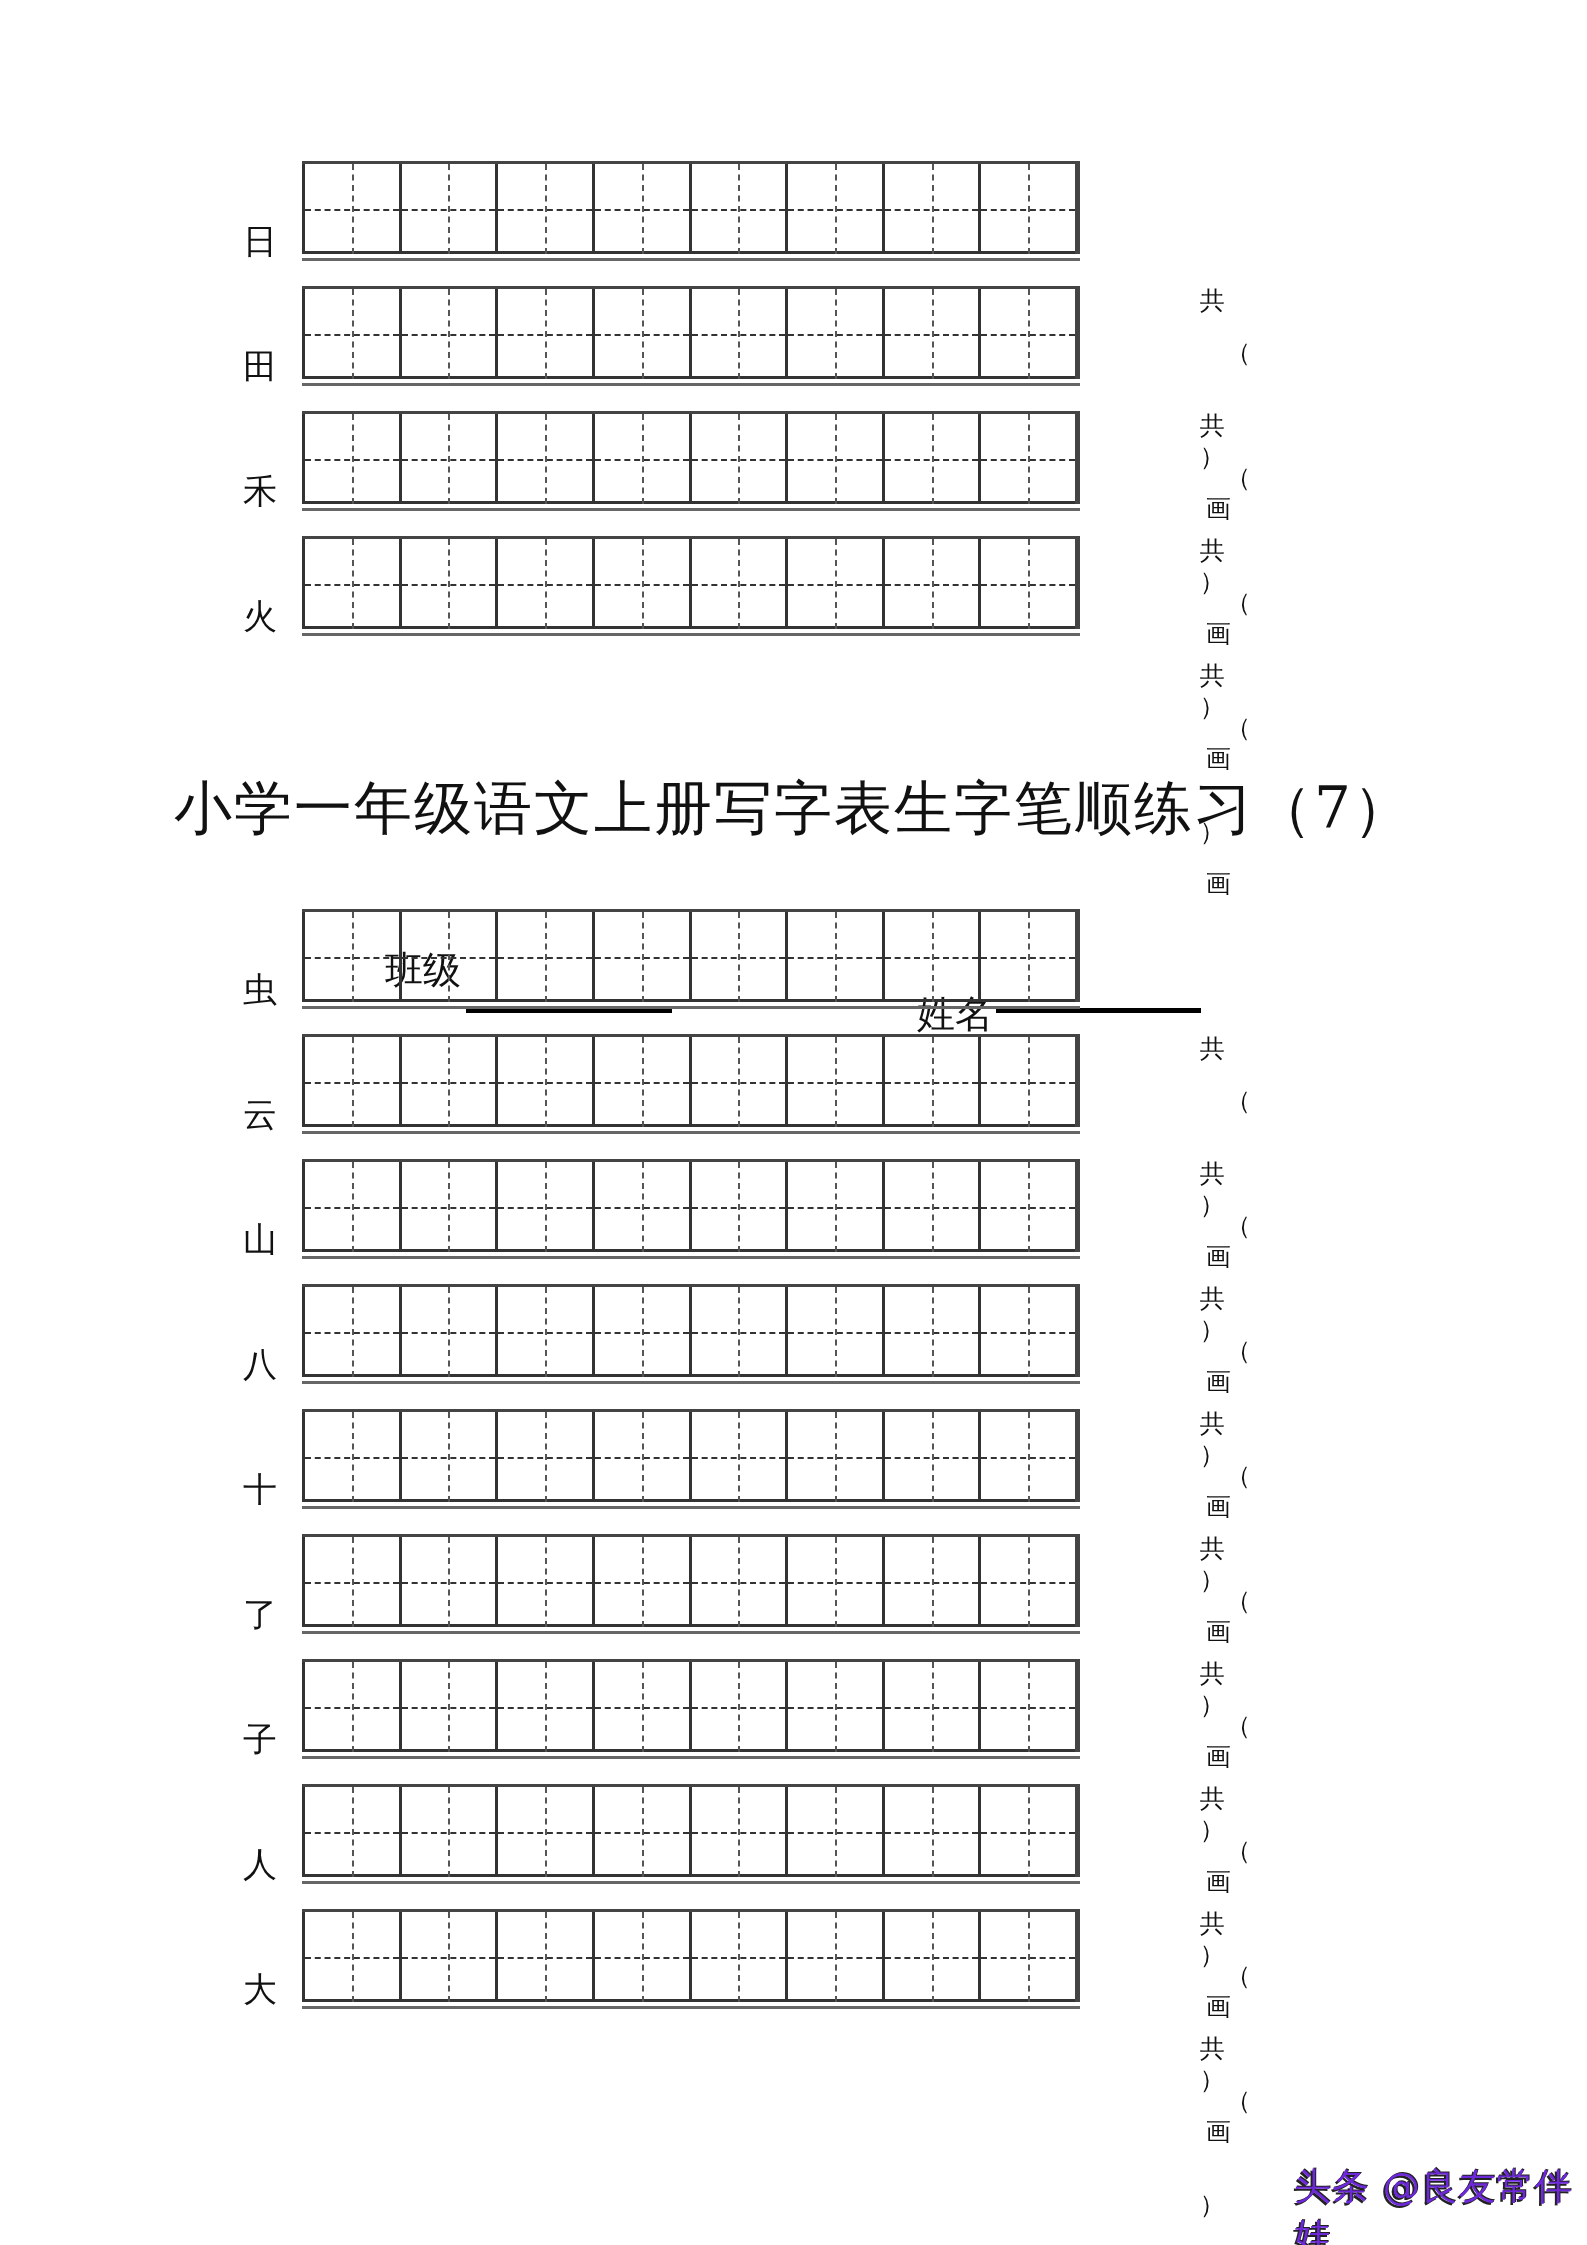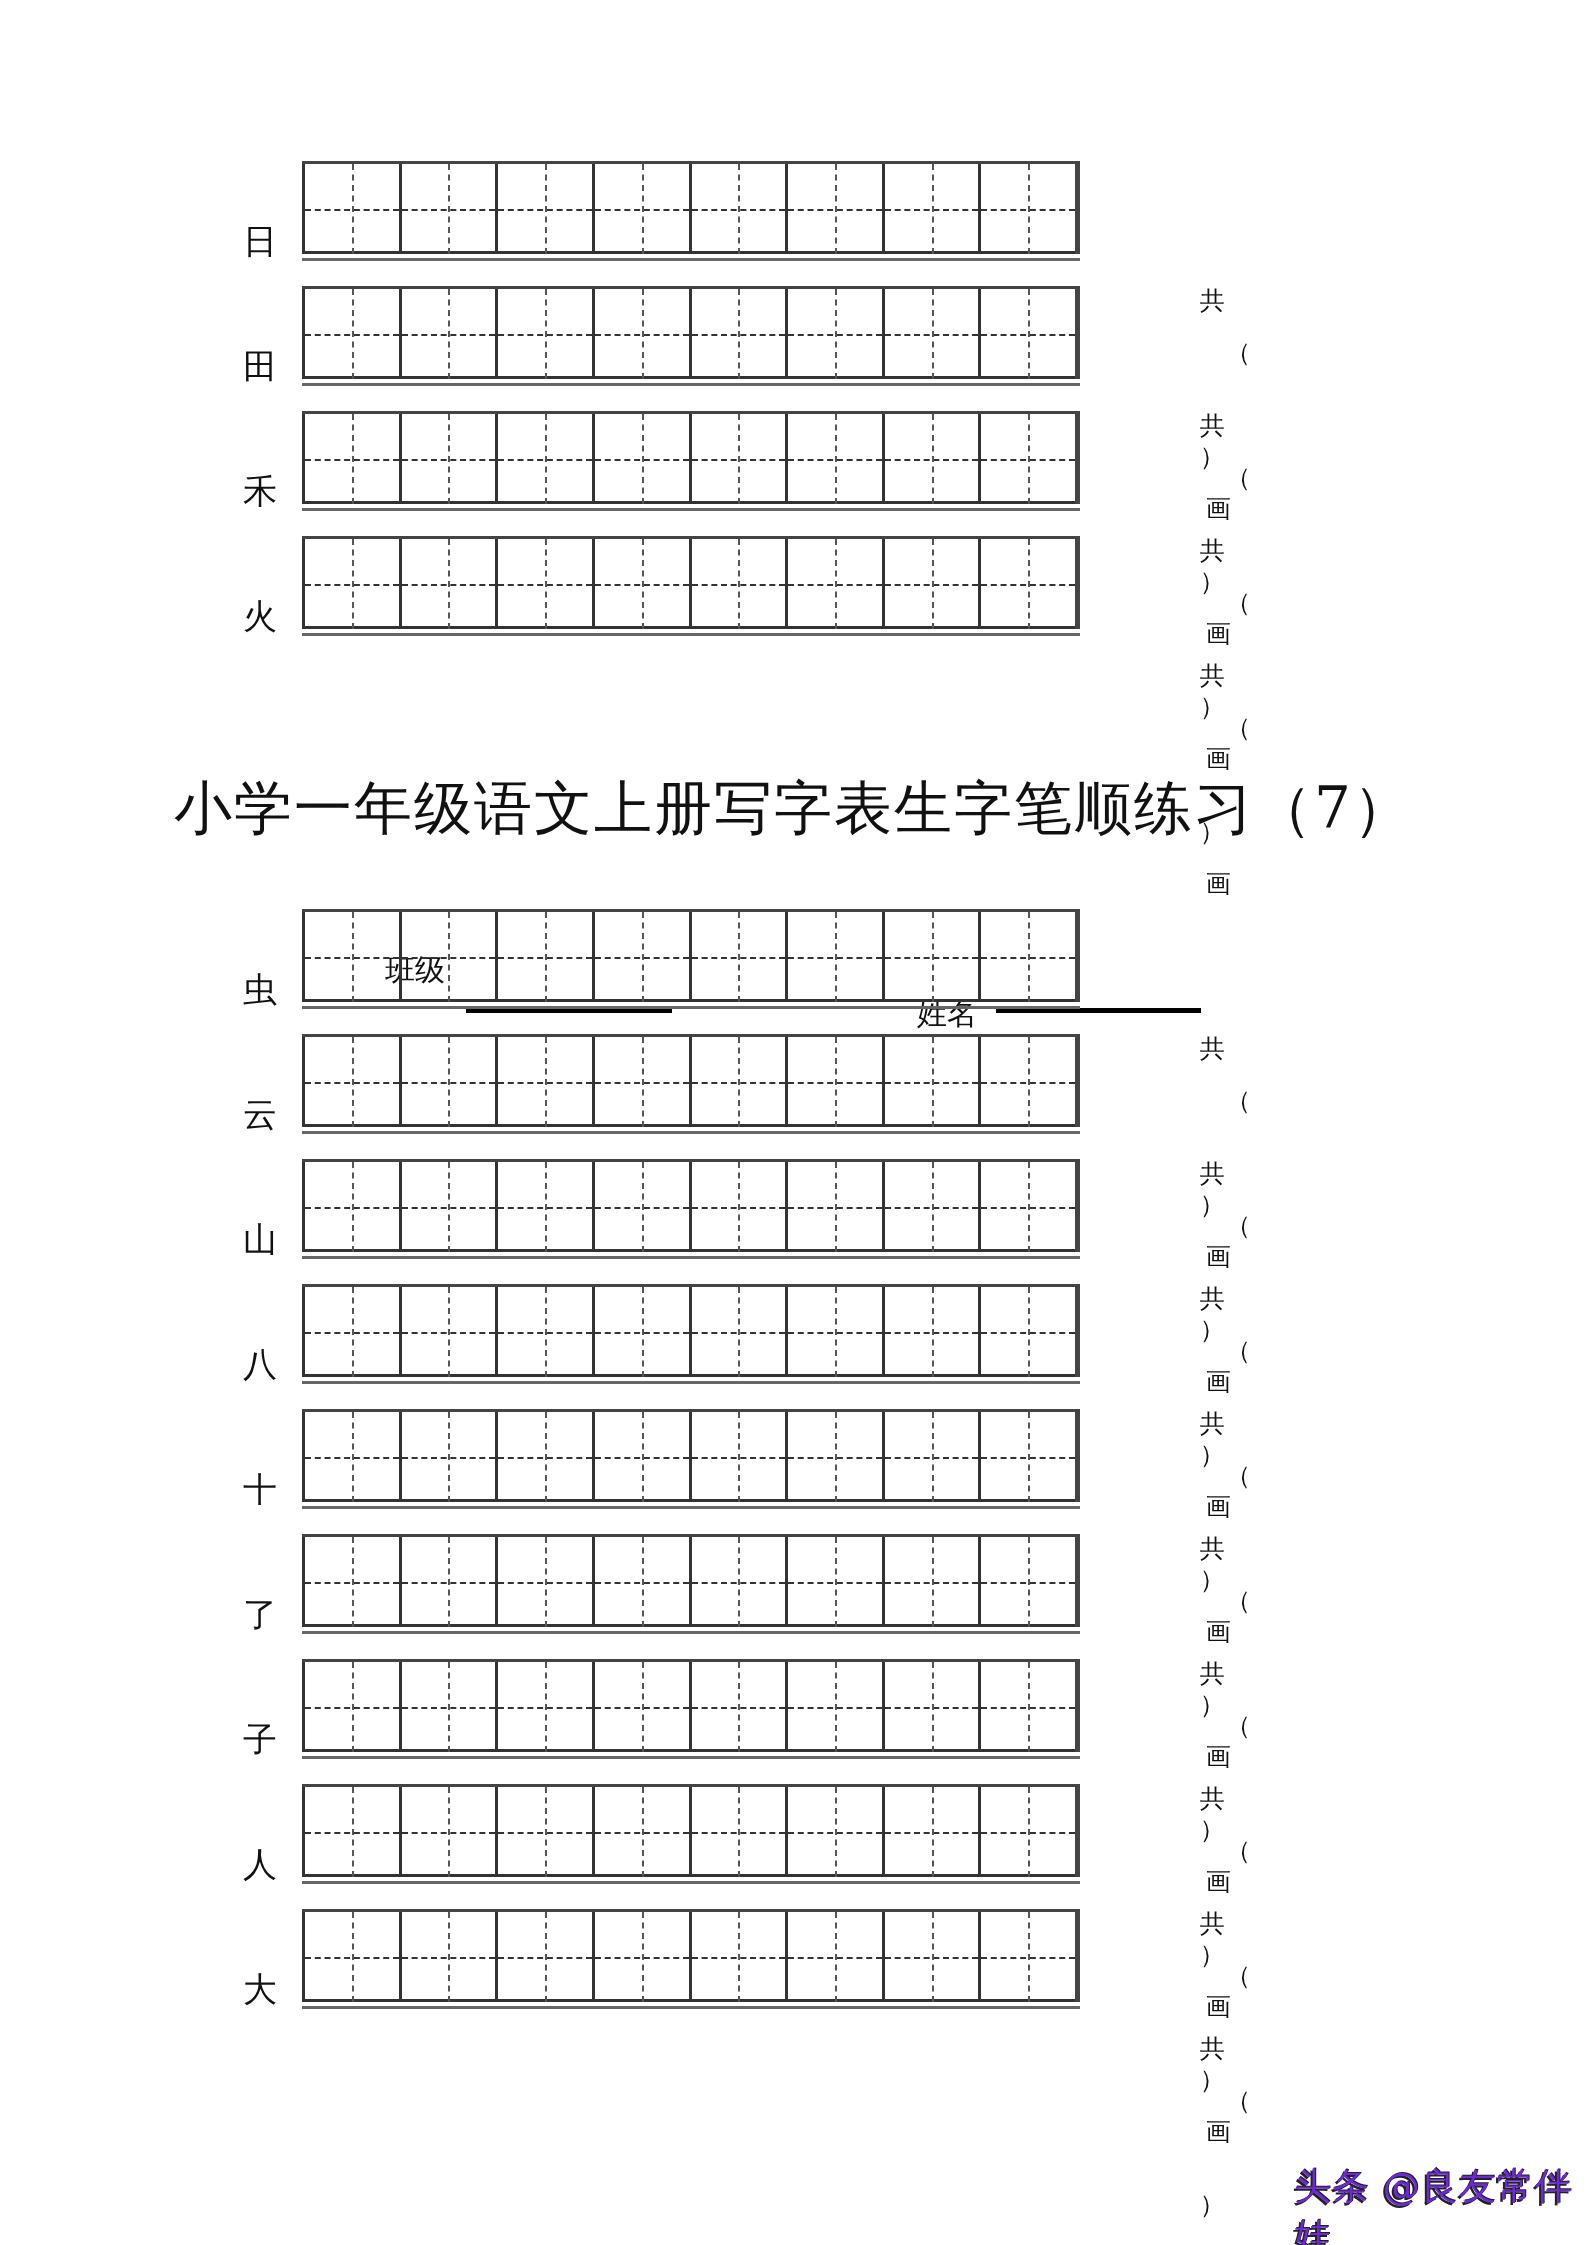--- a/index.html
+++ b/index.html
@@ -16,21 +16,21 @@
   .cell { position: relative; flex: 1 1 0; height: 100%; border-left: 3px solid #333; box-sizing: border-box; }
   .cell:last-child { border-right: 5px solid #444; }
   .cell .h { position: absolute; left: 0; right: 0; top: 50%; border-top: 2px dashed #333; }
   .cell .v { position: absolute; top: 0; bottom: 0; left: 50%; border-left: 2px dashed #555; }
   .strokes { position: absolute; left: 1152px; top: 62px; font-size: 25px; line-height: 52px;
              white-space: pre; font-family: "DejaVu Serif", serif; }
   .strokes span { display: inline-block; }
   .title { position: absolute; left: 0; width: 1587px; top: 768px; text-align: center;
            font-size: 58px; line-height: 80px; letter-spacing: 2px;
            font-family: "DejaVu Serif", serif; }
-  .field-label { position: absolute; top: 942px; font-size: 30px; line-height: 56px;
+  .field-label { position: absolute; top: 942px; font-size: 38px; line-height: 56px;
                  font-family: "DejaVu Serif", serif; }
   .field-line { position: absolute; top: 1008px; height: 5px; background: #000; }
   .watermark { position: absolute; left: 1294px; top: 2162px; font-size: 37px; line-height: 50px;
                font-family: "DejaVu Sans", sans-serif; color: #6d28d9;
                text-shadow: -2px 2px 0 #222, 1px -1px 0 #222; letter-spacing: 1px; }
 </style>
 </head>
 <body>
 
 <div id="section1">

